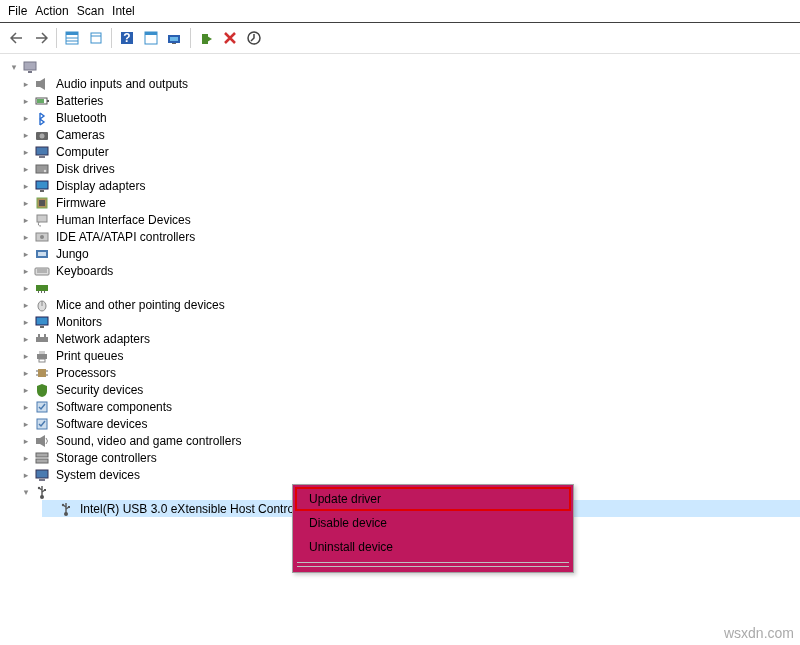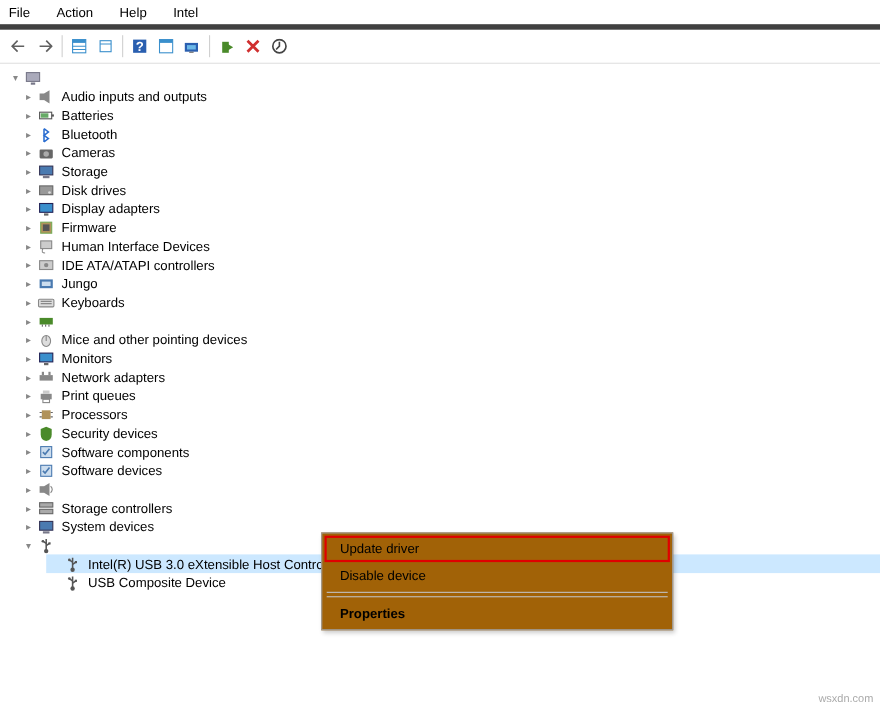--- a/index.html
+++ b/index.html
@@ -1,44 +1,44 @@
 <!DOCTYPE html>
 <html><head>
 <meta charset="utf-8">
 <style>
 * { box-sizing: border-box; margin: 0; padding: 0; font-family: "Segoe UI", Tahoma, sans-serif; font-size: 12px; }
 body { background: #fff; width: 800px; height: 645px; overflow: hidden; position: relative; }
-.menubar { display: flex; gap: 24px; padding: 4px 8px; border-bottom: 5px solid #404040; }
+.menubar { display: flex; gap: 8px; padding: 4px 8px; border-bottom: 1px solid #404040; }
 .menubar span { cursor: default; }
 .toolbar { display: flex; gap: 2px; padding: 4px 6px; border-bottom: 1px solid #e0e0e0; align-items: center; }
 .tbtn { width: 22px; height: 22px; display: flex; align-items: center; justify-content: center; border: 1px solid transparent; }
 .sep { width: 1px; height: 20px; background: #d0d0d0; margin: 0 2px; }
 .tree { padding: 4px 0 4px 6px; user-select: none; }
 .node { display: flex; align-items: center; height: 17px; padding: 0 2px; white-space: nowrap; }
 .exp { width: 12px; height: 12px; display: inline-flex; align-items: center; justify-content: center; color: #888; font-size: 9px; margin-right: 2px; cursor: pointer; }
 .icn { width: 16px; height: 16px; display: inline-flex; align-items: center; justify-content: center; margin-right: 4px; }
 .lbl { padding: 0 2px; }
 .lv1 { margin-left: 12px; }
 .lv2 { margin-left: 36px; }
 .sel { background: #cce8ff; }
-.ctxmenu { position: absolute; left: 292px; top: 484px; width: 320px; background: #a16207; border: 1px solid #a0a0a0; box-shadow: 2px 2px 4px rgba(0,0,0,0.2); padding: 2px; }
+.ctxmenu { position: absolute; left: 292px; top: 484px; width: 282px; background: #be185d; border: 1px solid #a0a0a0; box-shadow: 2px 2px 4px rgba(0,0,0,0.2); padding: 2px; }
 .mi { padding: 5px 14px; cursor: default; }
 .mi.hl { outline: 2px solid #e00000; outline-offset: -2px; }
 .msep { height: 1px; background: #c0c0c0; margin: 3px 2px; }
 .bold { font-weight: bold; }
-.watermark { position: absolute; right: 6px; bottom: 4px; color: #aaa; font-size: 10px; }
+.watermark { position: absolute; right: 6px; bottom: 4px; color: #aaa; font-size: 14px; }
 svg { display: block; }
 </style>
 </head>
 <body>
 
 <div class="menubar">
   <span>File</span>
   <span>Action</span>
-  <span>Help</span>
+  <span>Scan</span>
   <span>Intel</span>
 </div>
 
 <div class="toolbar">
   <div class="tbtn">
       <svg width="14" height="12">
         <path d="M6 1 L1 6 L6 11 M1 6 H12" stroke="#606060" fill="none" stroke-width="1.5"></path>
       </svg>
     </div>
   <div class="tbtn">
@@ -155,21 +155,21 @@
         <span class="lbl">Cameras</span>
       </div>
       <div class="node lv1">
         <span class="exp">▸</span>
         <span class="icn">
           <svg width="16" height="16">
             <rect x="2" y="3" width="12" height="8" fill="#4a7ab0" stroke="#335"></rect>
             <rect x="5" y="12" width="6" height="2" fill="#778"></rect>
           </svg>
         </span>
-        <span class="lbl">Storage</span>
+        <span class="lbl">Computer</span>
       </div>
       <div class="node lv1">
         <span class="exp">▸</span>
         <span class="icn">
           <svg width="16" height="16">
             <rect x="2" y="4" width="12" height="8" fill="#999" stroke="#666"></rect>
             <circle cx="11" cy="10" r="1.2" fill="#ddd"></circle>
           </svg>
         </span>
         <span class="lbl">Disk drives</span>
@@ -332,20 +332,21 @@
       </div>
       <div class="node lv1">
         <span class="exp">▸</span>
         <span class="icn">
           <svg width="16" height="16">
             <rect x="2" y="5" width="4" height="6" fill="#888"></rect>
             <path d="M6 5 L11 2 L11 14 L6 11 Z" fill="#888"></path>
             <path d="M12 5 Q15 8 12 11" stroke="#888" fill="none"></path>
           </svg>
         </span>
+        <span class="lbl">Sound, video and game controllers</span>
       </div>
       <div class="node lv1">
         <span class="exp">▸</span>
         <span class="icn">
           <svg width="16" height="16">
             <rect x="2" y="3" width="12" height="4" fill="#aaa" stroke="#666"></rect>
             <rect x="2" y="9" width="12" height="4" fill="#aaa" stroke="#666"></rect>
           </svg>
         </span>
         <span class="lbl">Storage controllers</span>
@@ -378,38 +379,25 @@
           <svg width="16" height="16">
             <circle cx="8" cy="13" r="2" fill="#555"></circle>
             <line x1="8" y1="13" x2="8" y2="2" stroke="#555" stroke-width="1.4"></line>
             <path d="M8 6 L5 4 M8 8 L11 6" stroke="#555" stroke-width="1.4"></path>
             <circle cx="5" cy="4" r="1.2" fill="#555"></circle>
             <rect x="10" y="5" width="2" height="2" fill="#555"></rect>
           </svg>
         </span>
         <span class="lbl">Intel(R) USB 3.0 eXtensible Host Controller - 1.0 (Microsoft)</span>
       </div>
-      <div class="node lv2">
-        <span class="exp"></span>
-        <span class="icn">
-          <svg width="16" height="16">
-            <circle cx="8" cy="13" r="2" fill="#555"></circle>
-            <line x1="8" y1="13" x2="8" y2="2" stroke="#555" stroke-width="1.4"></line>
-            <path d="M8 6 L5 4 M8 8 L11 6" stroke="#555" stroke-width="1.4"></path>
-            <circle cx="5" cy="4" r="1.2" fill="#555"></circle>
-            <rect x="10" y="5" width="2" height="2" fill="#555"></rect>
-          </svg>
-        </span>
-        <span class="lbl">USB Composite Device</span>
-      </div>
     </div>
 
 </div>
 
 <div class="ctxmenu">
   <div class="mi hl">Update driver</div>
   <div class="mi">Disable device</div>
+  <div class="mi">Uninstall device</div>
   <div class="msep"></div>
   <div class="msep"></div>
-  <div class="mi bold">Properties</div>
 </div>
 
 <div class="watermark">wsxdn.com</div>
 
 </body></html>

